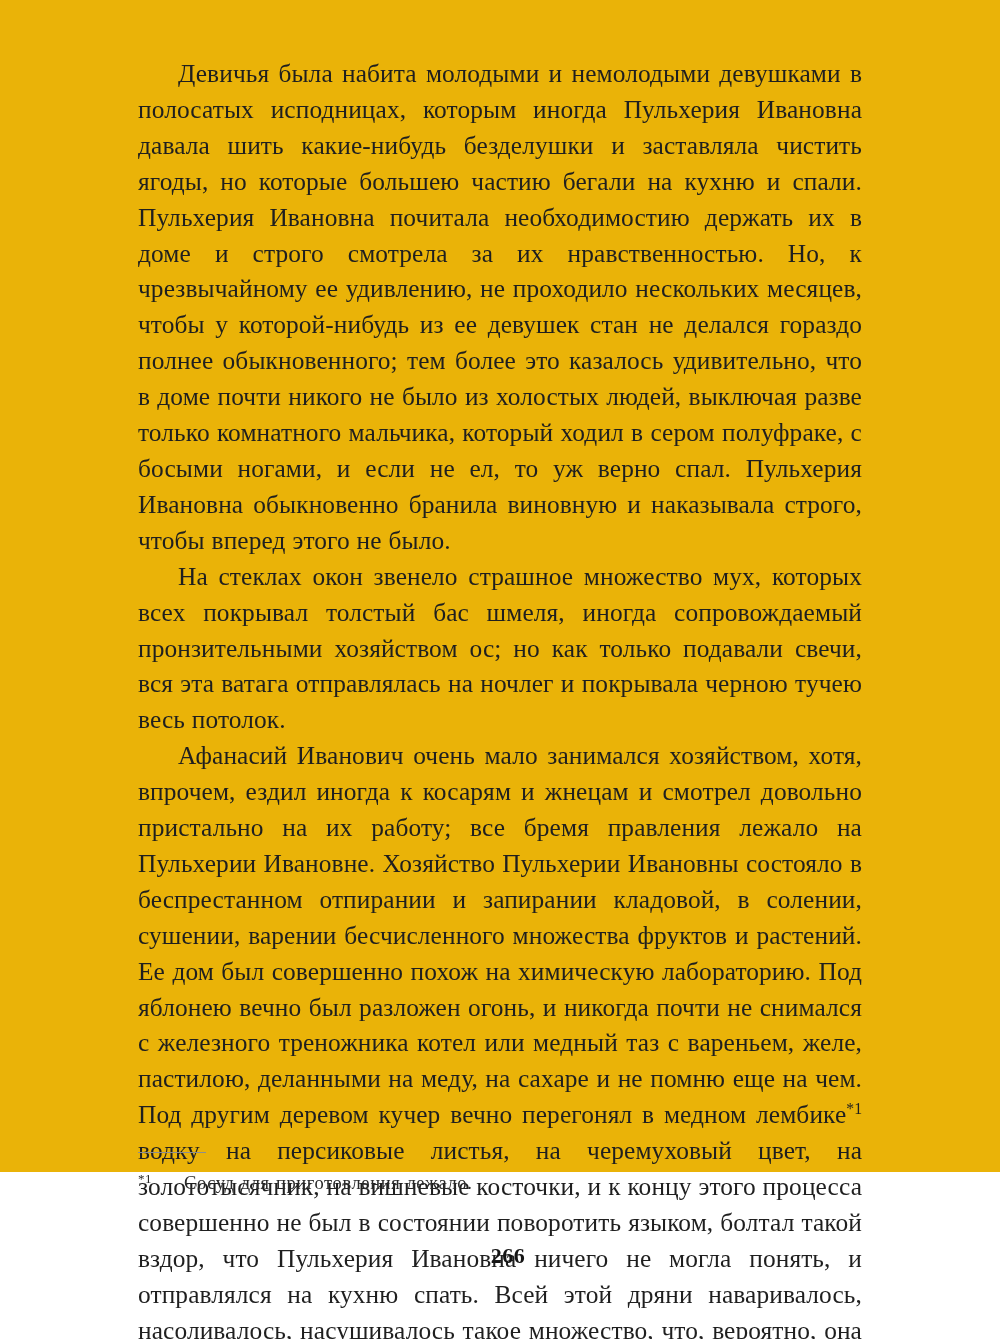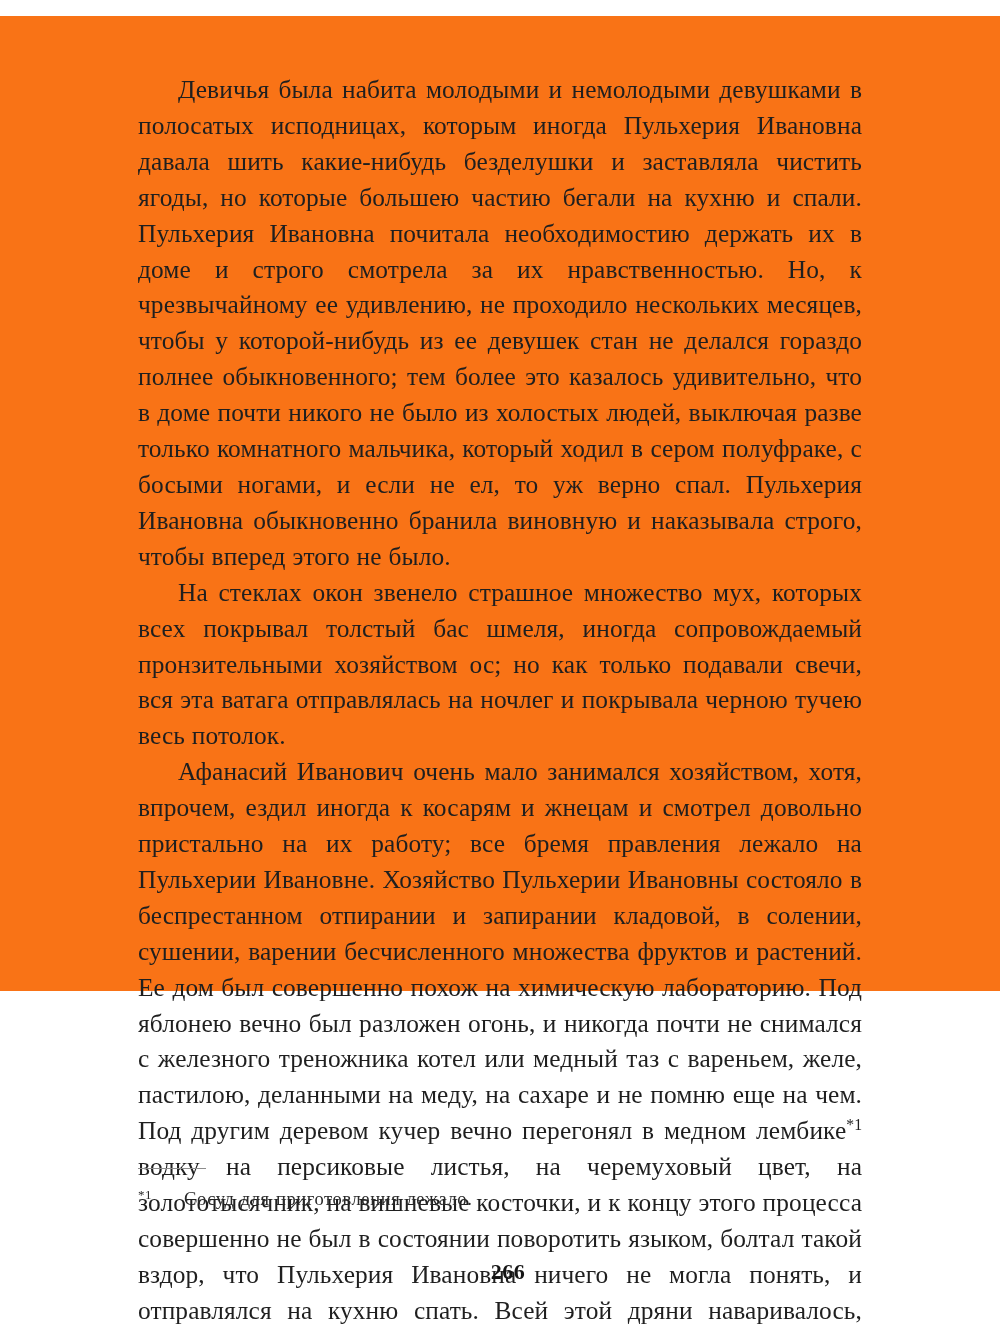--- a/index.html
+++ b/index.html
@@ -13,23 +13,22 @@
     position: relative;
     font-family: "Liberation Serif", "DejaVu Serif", serif;
     color: #1c1c1c;
     overflow: hidden;
   }
 
   #page {
     position: absolute;
     left: 0; top: 0;
     width: 1000px;
-    height: 975px;
-    background: #f97316;
-    margin-top: 16px;
+    height: 1172px;
+    background: #eab308;
   }
 
   
   #textblock {
     position: absolute;
     left: 138px;
     top: 56px;
     width: 724px;
   }
 

